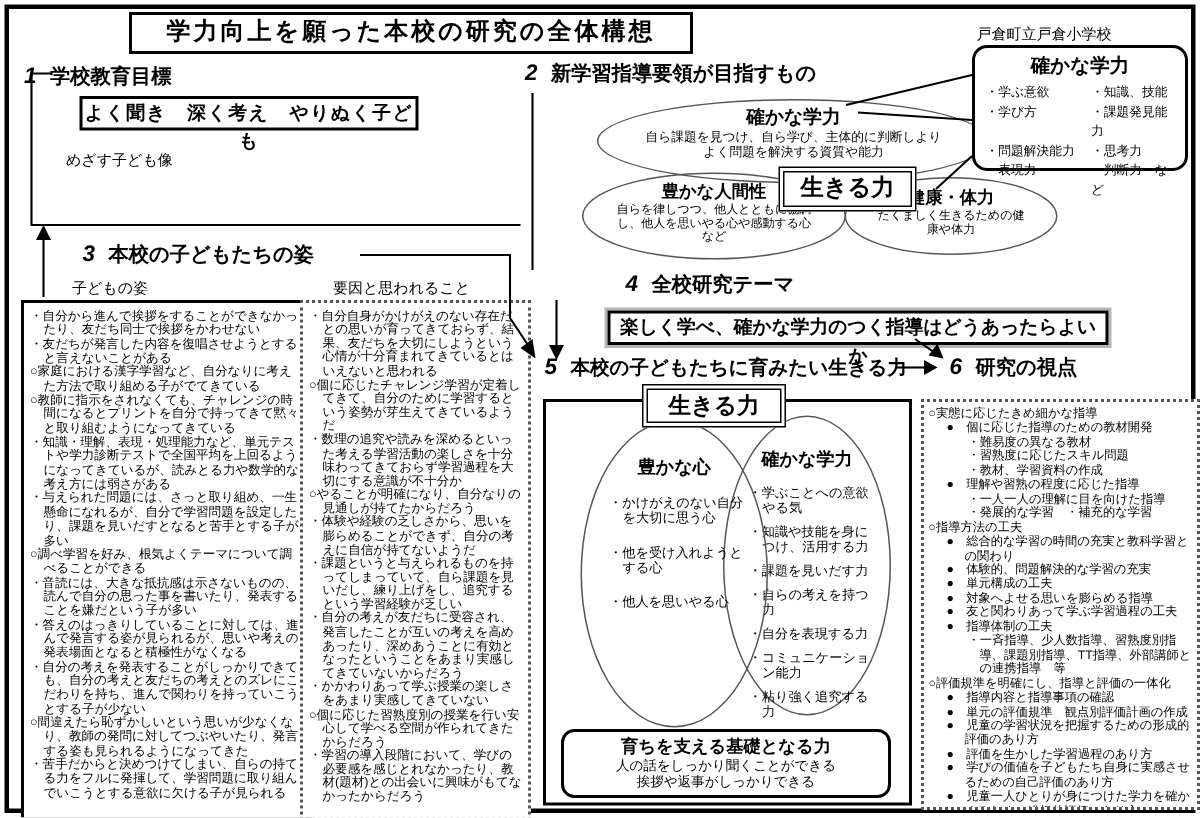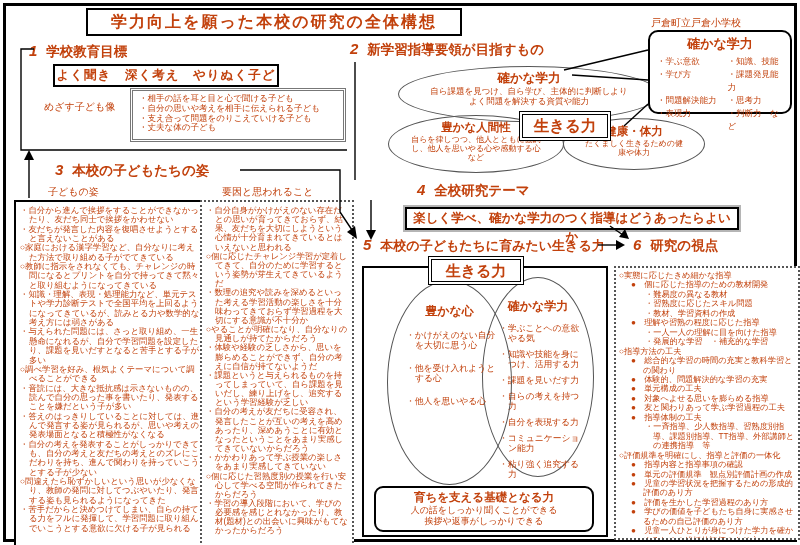--- a/index.html
+++ b/index.html
@@ -1,16 +1,16 @@
 <!DOCTYPE html>
 <html><head>
 <meta charset="utf-8">
 <style>
   html,body{margin:0;padding:0;background:#fff;}
-  .page{position:relative;width:800px;height:545px;background:#fff;color:#c2410c;
+  .page{position:relative;width:800px;height:545px;background:#fff;color:#000000;
         font-family:"Liberation Sans","DejaVu Sans",sans-serif;overflow:hidden;}
   .abs{position:absolute;}
   .frame{position:absolute;left:3px;top:3px;right:3px;bottom:3px;border:3px solid #000;}
   .title-box{border:2px solid #000;font-weight:bold;font-size:16px;letter-spacing:2px;
              text-align:center;line-height:24px;background:#fff;}
   .school{font-size:10px;white-space:nowrap;}
   .sec-h{font-weight:bold;font-size:13.5px;white-space:nowrap;}
   .sec-h .num{font-style:italic;font-size:15px;margin-right:9px;font-weight:bold;}
   .goal-box{border:2px solid #000;font-weight:bold;font-size:12.5px;text-align:center;
             line-height:19px;letter-spacing:1px;background:#fff;}
@@ -66,32 +66,25 @@
       <polygon points="371,240 366,230 376,230"></polygon>
       <polygon points="357,239 347,232 355,226"></polygon>
       <polygon points="629,239 619,237 625,229"></polygon>
       <polygon points="625,245 616,240 616,250"></polygon>
     </g>
   </svg>
 
   <div class="abs title-box" style="left:86px;top:8px;width:372px;height:24px;">学力向上を願った本校の研究の全体構想</div>
   <div class="abs school" style="left:651px;top:16px;">戸倉町立戸倉小学校</div>
 
-  <div class="abs sec-h" style="left:29px;top:42px;">
+  <div class="abs sec-h" style="left:16px;top:42px;">
     <span class="num">1</span><span>学校教育目標</span>
   </div>
   <div class="abs goal-box" style="left:53px;top:64px;width:222px;height:19px;">よく聞き　深く考え　やりぬく子ども</div>
   <div class="abs mezasu" style="left:44px;top:100px;">めざす子ども像</div>
-  <div class="abs thinbox" style="left:130px;top:88px;width:198px;height:42px;">
-
-  <div class="hang">・相手の話を耳と目と心で聞ける子ども</div>
-      <div class="hang">・自分の思いや考えを相手に伝えられる子ども</div>
-      <div class="hang">・支え合って問題をのりこえていける子ども</div>
-      <div class="hang">・丈夫な体の子ども</div>
-    </div>
 
   <div class="abs sec-h" style="left:350px;top:40px;">
     <span class="num">2</span><span>新学習指導要領が目指すもの</span>
   </div>
 
   <div class="abs ellipse" style="left:398px;top:66px;width:262px;height:56px;">
     <div class="el-title" style="font-size:12.5px;margin-top:3px;">確かな学力</div>
     <div class="el-desc" style="font-size:8.5px;line-height:9.5px;padding:0 28px;">自ら課題を見つけ、自ら学び、主体的に判断しよりよく問題を解決する資質や能力</div>
   </div>
   <div class="abs ellipse" style="left:388px;top:115px;width:176px;height:58px;">

